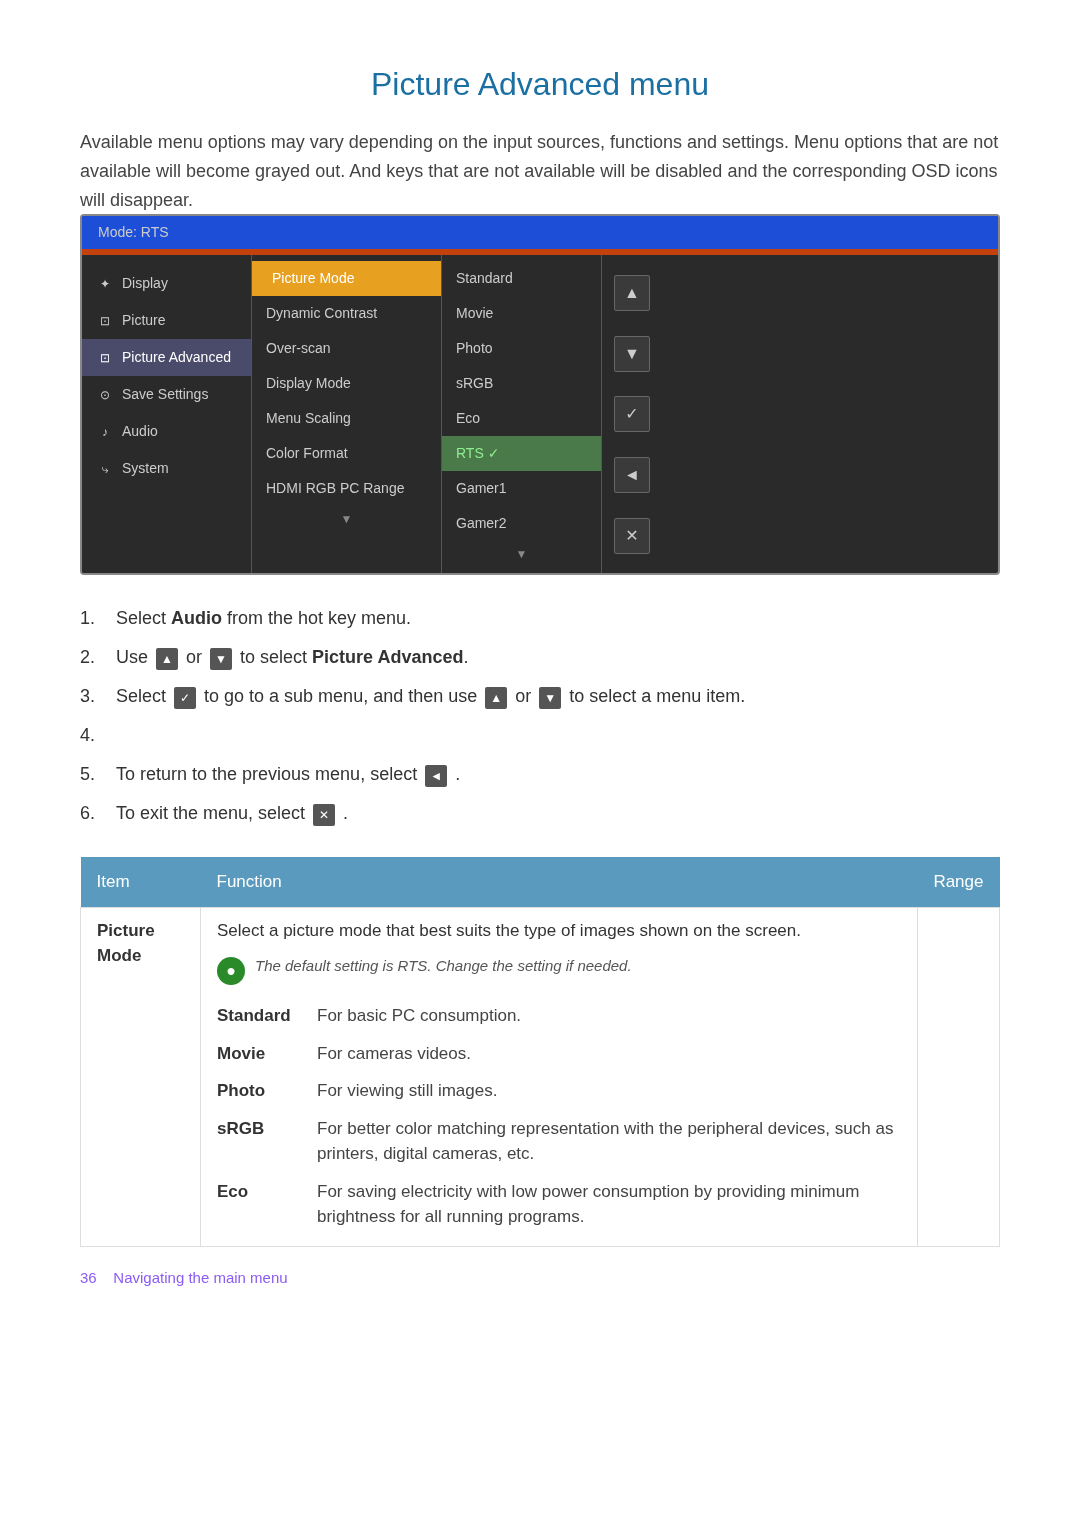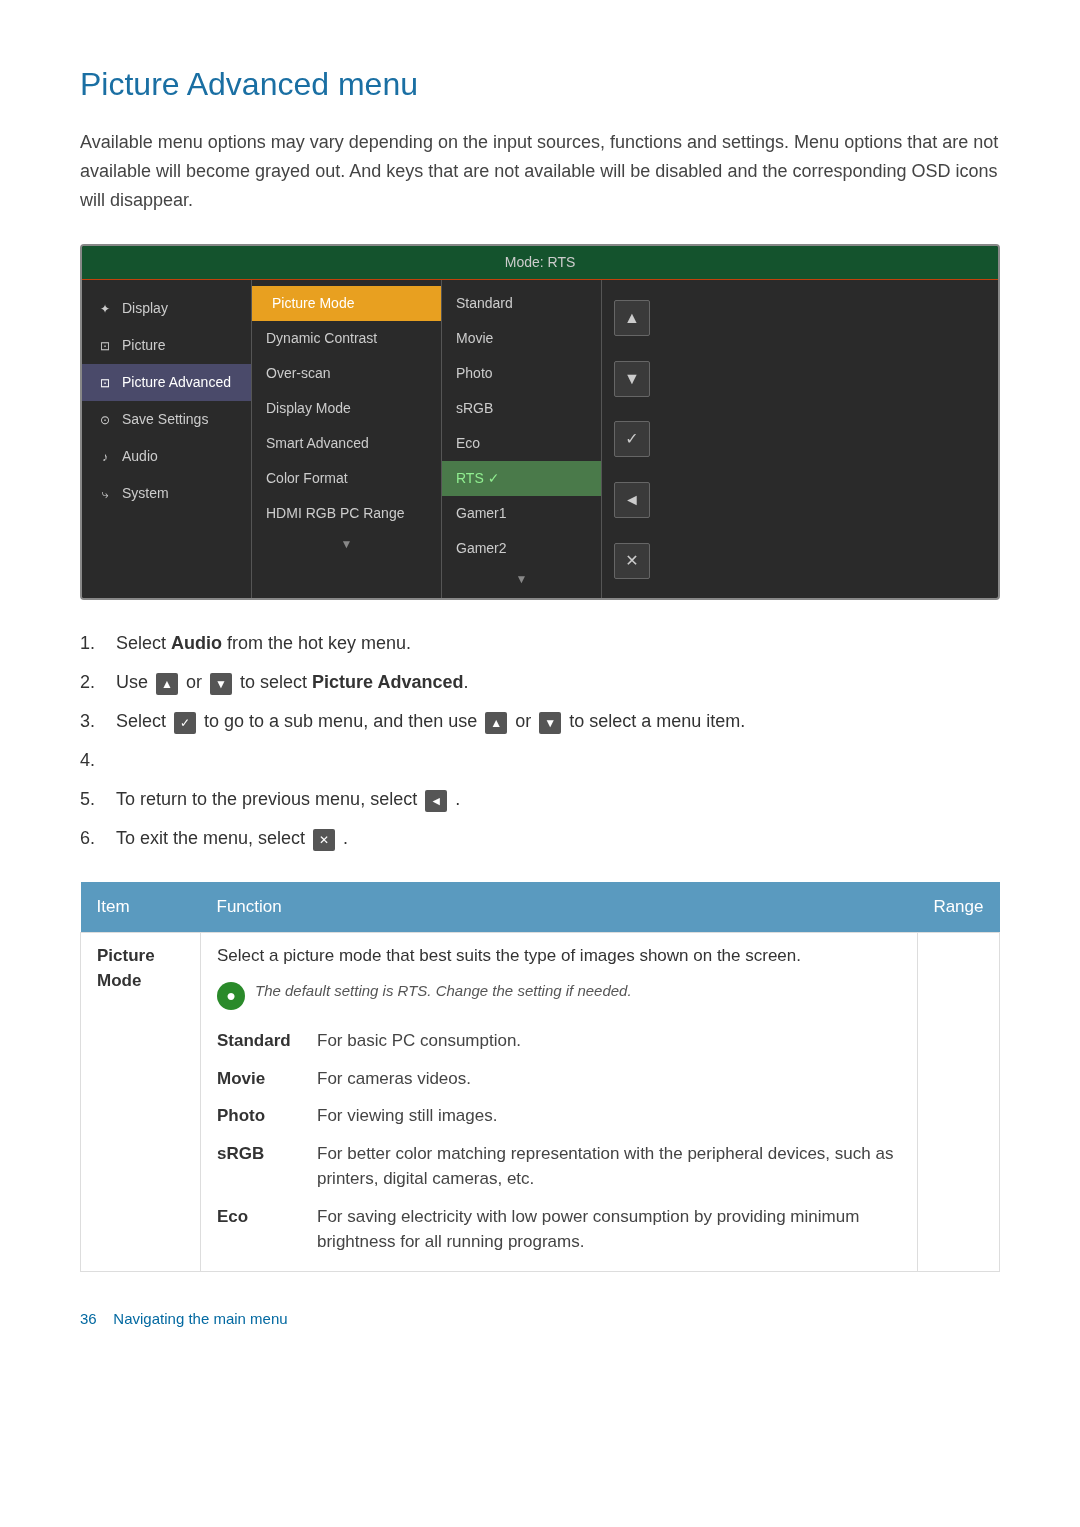--- a/index.html
+++ b/index.html
@@ -11,44 +11,44 @@
       min-height: 1527px;
       padding: 60px 80px;
       font-size: 18px;
       line-height: 1.5;
     }
     h1 {
       font-size: 32px;
       color: #1a6fa3;
       font-weight: normal;
       margin-bottom: 20px;
+      text-align: center;
     }
     .intro-text {
       font-size: 18px;
       color: #444;
-      margin-bottom: 30px;
       line-height: 1.6;
     }
 
     
     .osd-container {
       border: 2px solid #888;
       background: #2a2a2a;
       color: #fff;
       border-radius: 4px;
       margin-bottom: 30px;
       overflow: hidden;
     }
     .osd-mode-bar {
-      text-align: center;
+      text-align: left;
       padding: 6px 16px;
       font-size: 14px;
       color: #ccc;
-      background: #14532d;
-      border-bottom: 1px solid #c2410c;
+      background: #1d4ed8;
+      border-bottom: 6px solid #c2410c;
     }
     .osd-body {
       display: flex;
       flex-direction: row;
     }
     .osd-sidebar {
       width: 170px;
       background: #2a2a2a;
       padding: 10px 0;
       border-right: 1px solid #555;
@@ -237,22 +237,22 @@
     .sub-table .sub-item-name {
       font-weight: bold;
       width: 100px;
       color: #333;
     }
     .sub-table .sub-item-desc {
       color: #444;
     }
     .footer-text {
       font-size: 15px;
-      color: #0369a1;
-      margin-top: 36px;
+      color: #8b5cf6;
+      margin-top: 20px;
     }
   </style>
 </head>
 <body>
 
 <h1>Picture Advanced menu</h1>
 
 <p class="intro-text">Available menu options may vary depending on the input sources, functions and settings. Menu options that are not available will become grayed out. And keys that are not available will be disabled and the corresponding OSD icons will disappear.</p>
 
 <div class="osd-container">
@@ -286,21 +286,21 @@
         <span class="osd-sidebar-icon">⤷</span>
         <span>System</span>
       </div>
     </div>
 
     <div class="osd-menu-col">
       <div class="osd-menu-item highlighted">Picture Mode</div>
       <div class="osd-menu-item">Dynamic Contrast</div>
       <div class="osd-menu-item">Over-scan</div>
       <div class="osd-menu-item">Display Mode</div>
-      <div class="osd-menu-item">Smart Advanced</div>
+      <div class="osd-menu-item">Menu Scaling</div>
       <div class="osd-menu-item">Color Format</div>
       <div class="osd-menu-item">HDMI RGB PC Range</div>
       <div class="osd-scroll">▼</div>
     </div>
 
     <div class="osd-values-col">
       <div class="osd-value-item">Standard</div>
       <div class="osd-value-item">Movie</div>
       <div class="osd-value-item">Photo</div>
       <div class="osd-value-item">sRGB</div>

